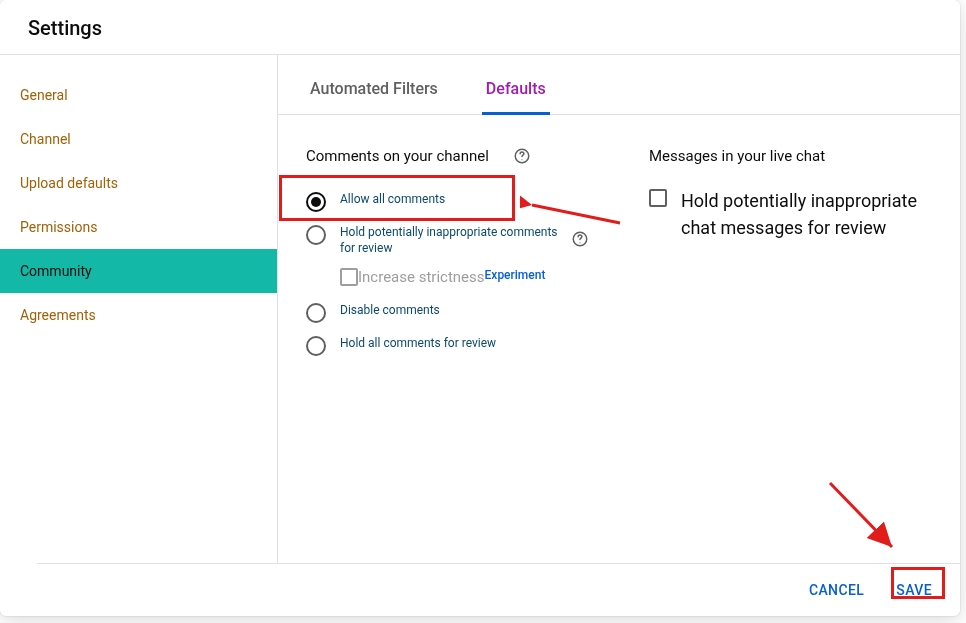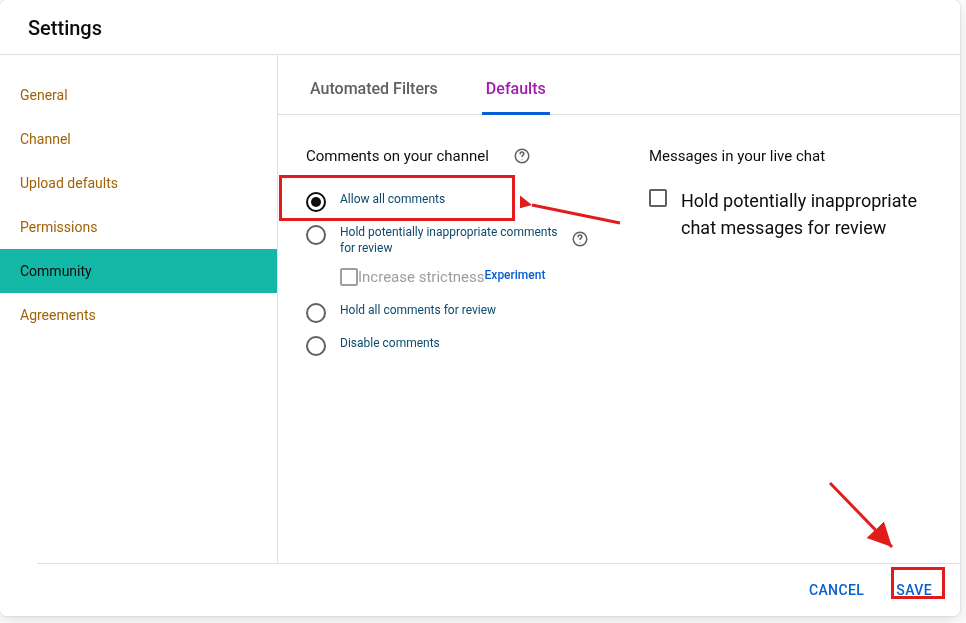--- a/index.html
+++ b/index.html
@@ -277,26 +277,26 @@
           </div>
 
           <div class="sub-check">
             <div class="checkbox"></div>
             <span class="sub-label">Increase strictness</span>
             <span class="experiment">Experiment</span>
           </div>
 
           <div class="radio-row">
             <div class="radio"></div>
-            <div class="radio-label">Hold all comments for review</div>
+            <div class="radio-label">Disable comments</div>
           </div>
 
           <div class="radio-row">
             <div class="radio"></div>
-            <div class="radio-label">Disable comments</div>
+            <div class="radio-label">Hold all comments for review</div>
           </div>
         </div>
 
         <div class="col">
           <div class="section-title">
             <span>Messages in your live chat</span>
           </div>
 
           <div class="check-row">
             <div class="checkbox2"></div>

